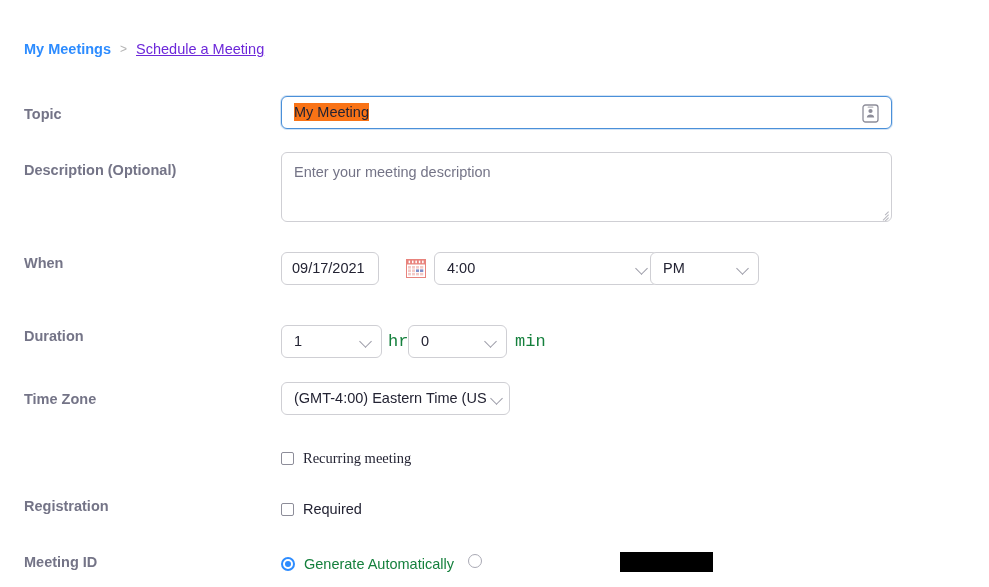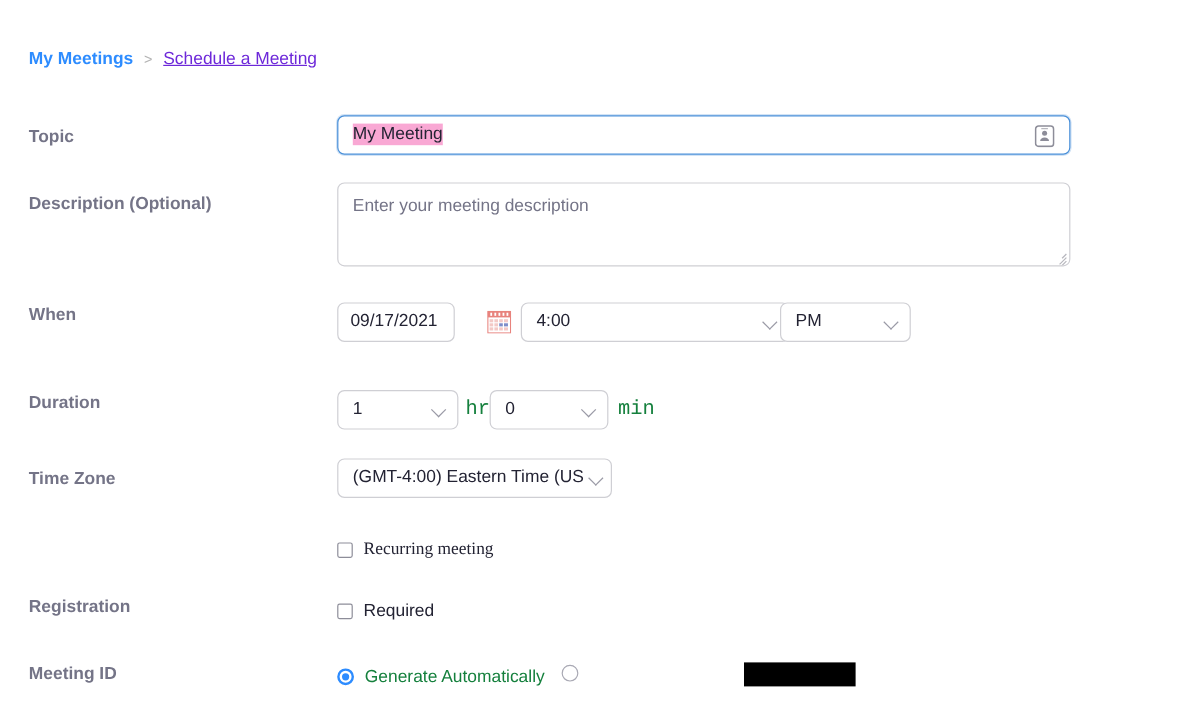--- a/index.html
+++ b/index.html
@@ -75,21 +75,21 @@
     left: 281px;
     top: 96px;
     width: 611px;
     height: 33px;
     padding: 0 34px 0 12px;
     line-height: 31px;
     white-space: nowrap;
     overflow: hidden;
   }
   .sel-text {
-    background: #f9a8d4;
+    background: #f97316;
     color: #232333;
     padding: 1px 0;
   }
   #topic-badge-icon {
     position: absolute;
     left: 862px;
     top: 104px;
     width: 17px;
     height: 19px;
     cursor: pointer;

